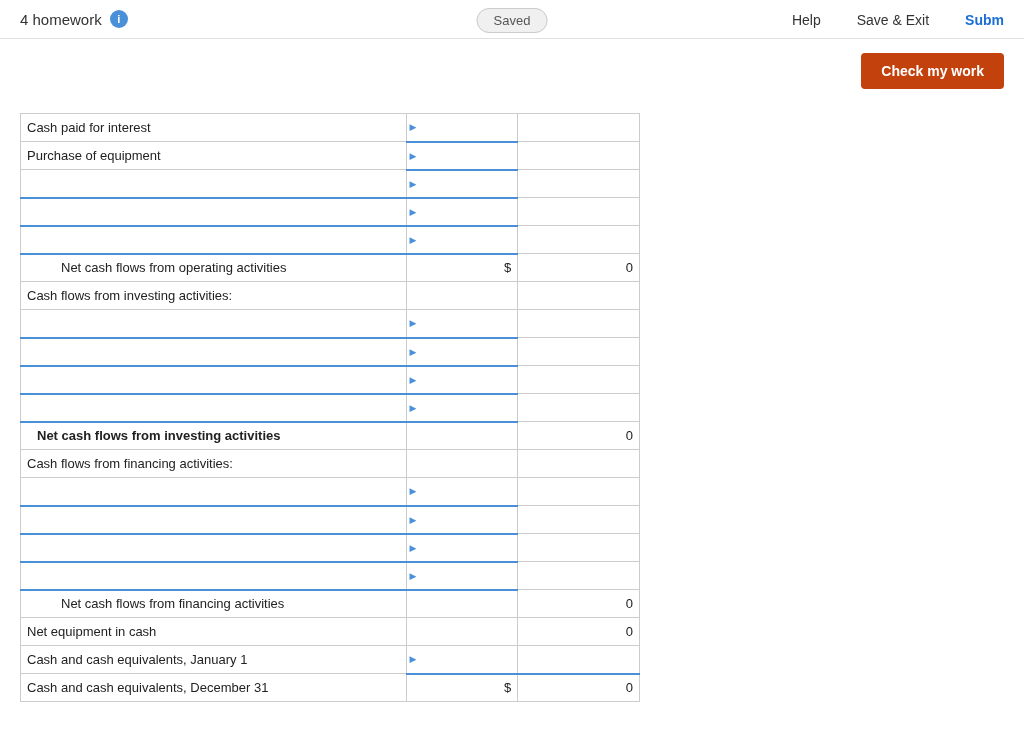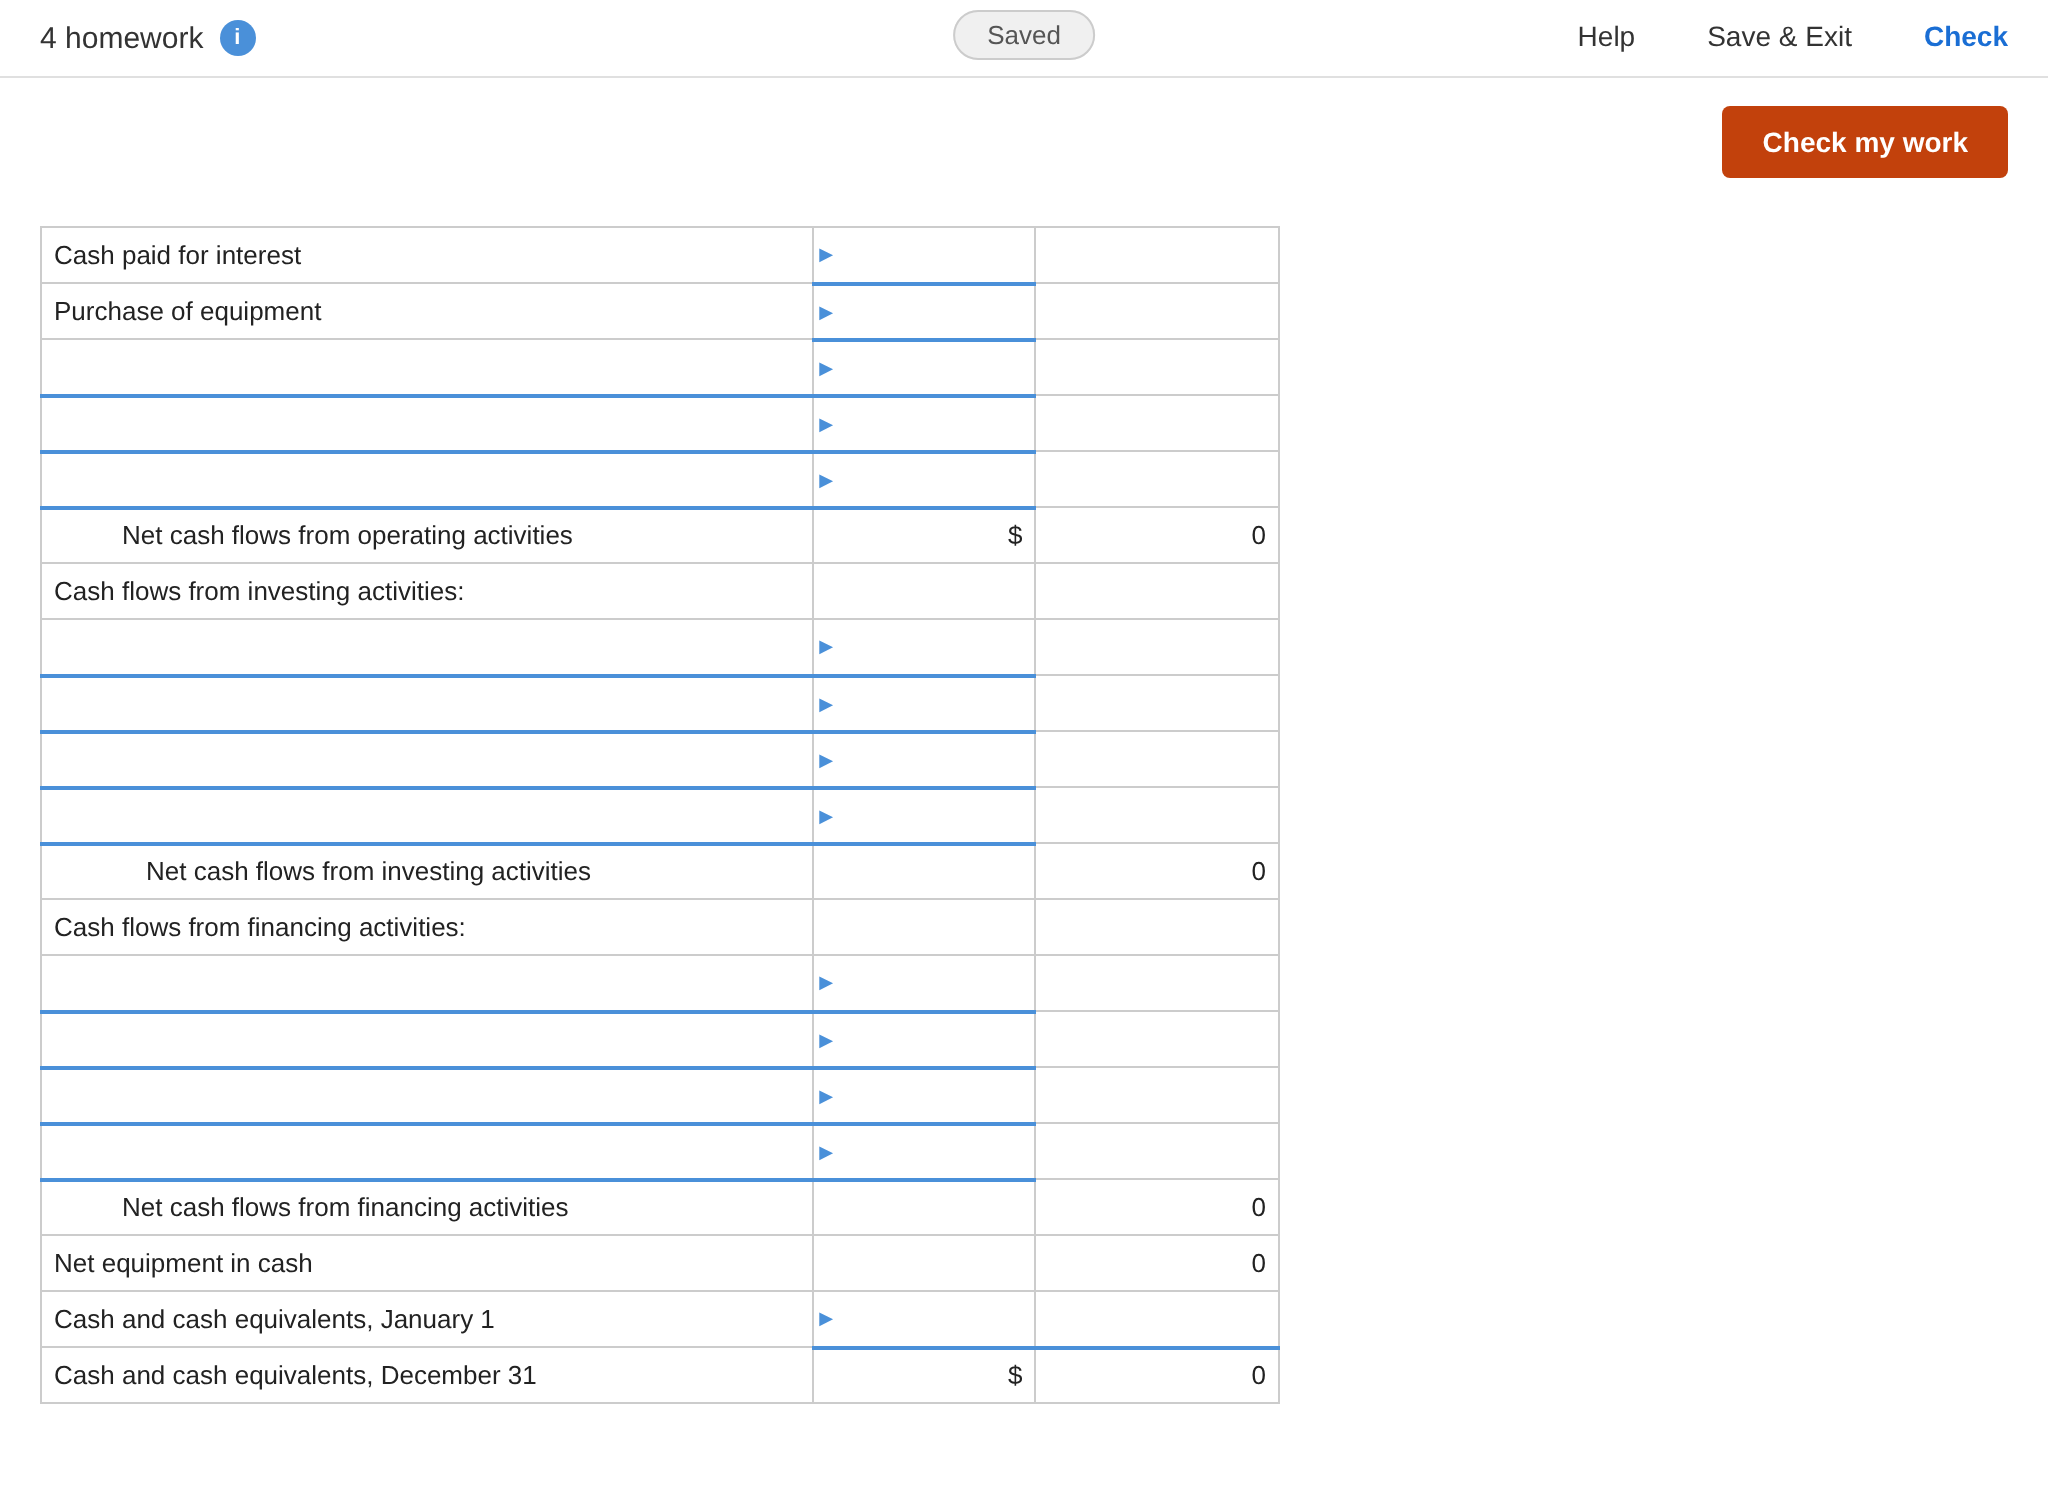--- a/index.html
+++ b/index.html
@@ -1,21 +1,21 @@
 <!DOCTYPE html>
 <html><head>
   <meta charset="utf-8">
   <style>
     * { box-sizing: border-box; margin: 0; padding: 0; }
     body { font-family: Arial, sans-serif; font-size: 13px; background: #fff; color: #222; }
 
     
     .header {
       display: flex;
-      align-items: flex-start;
+      align-items: flex-end;
       justify-content: space-between;
       padding: 10px 20px;
       border-bottom: 1px solid #e0e0e0;
       position: relative;
     }
     .header-left {
       display: flex;
       align-items: center;
       gap: 8px;
     }
@@ -158,21 +158,21 @@
   <div class="header-left">
     <span class="header-title">4 homework</span>
     <span class="info-icon">i</span>
   </div>
   <div class="header-center">
     <span class="saved-badge">Saved</span>
   </div>
   <div class="header-right">
     <a>Help</a>
     <a>Save &amp; Exit</a>
-    <a class="submit">Check</a>
+    <a class="submit">Subm</a>
   </div>
 </div>
 
 <div class="check-work-container">
   <button class="check-work-btn">Check my work</button>
 </div>
 
 <div class="main-content">
   <table class="cash-flow-table">
     <tbody>
@@ -239,21 +239,21 @@
         <td class="total-col input-cell"><input type="text" style=""></td>
       </tr>
 
       <tr>
         <td class="label-col input-cell input-cell-blue"><input type="text" style=""></td>
         <td class="amount-col input-cell input-cell-blue input-cell-arrow"><input type="text" style=""></td>
         <td class="total-col input-cell"></td>
       </tr>
 
       <tr class="net-row">
-        <td class="label-col" style="padding-left:52px;">Net cash flows from investing activities</td>
+        <td class="label-col" style="padding-left:16px;font-weight:bold;">Net cash flows from investing activities</td>
         <td class="amount-col"></td>
         <td class="total-col static-value">0</td>
       </tr>
 
       <tr>
         <td class="label-col section-label">Cash flows from financing activities:</td>
         <td class="amount-col input-cell"><input type="text" style=""></td>
         <td class="total-col input-cell"><input type="text" style=""></td>
       </tr>
 

